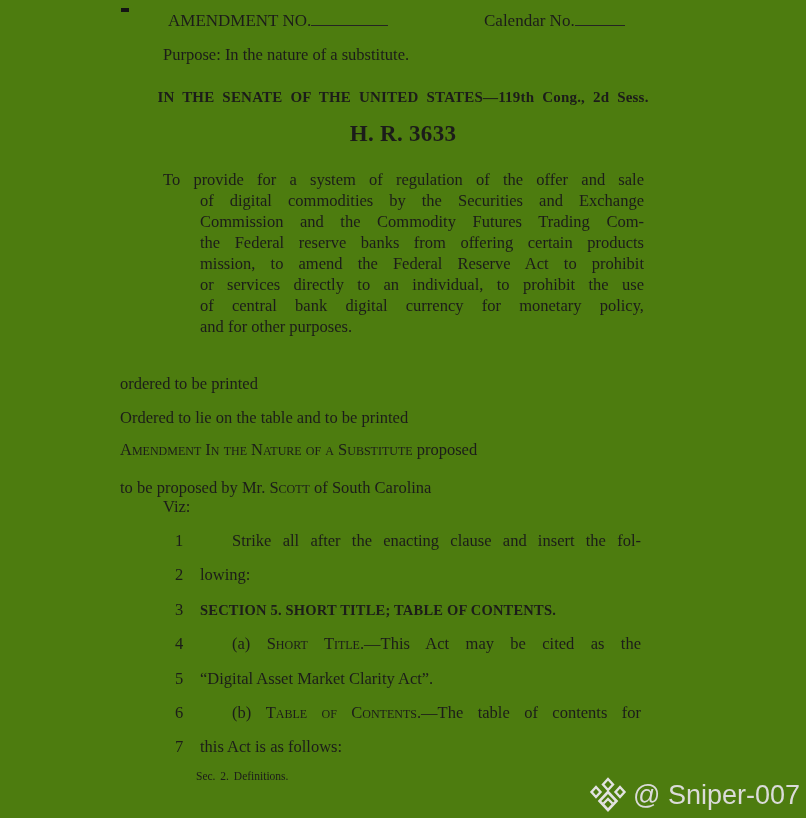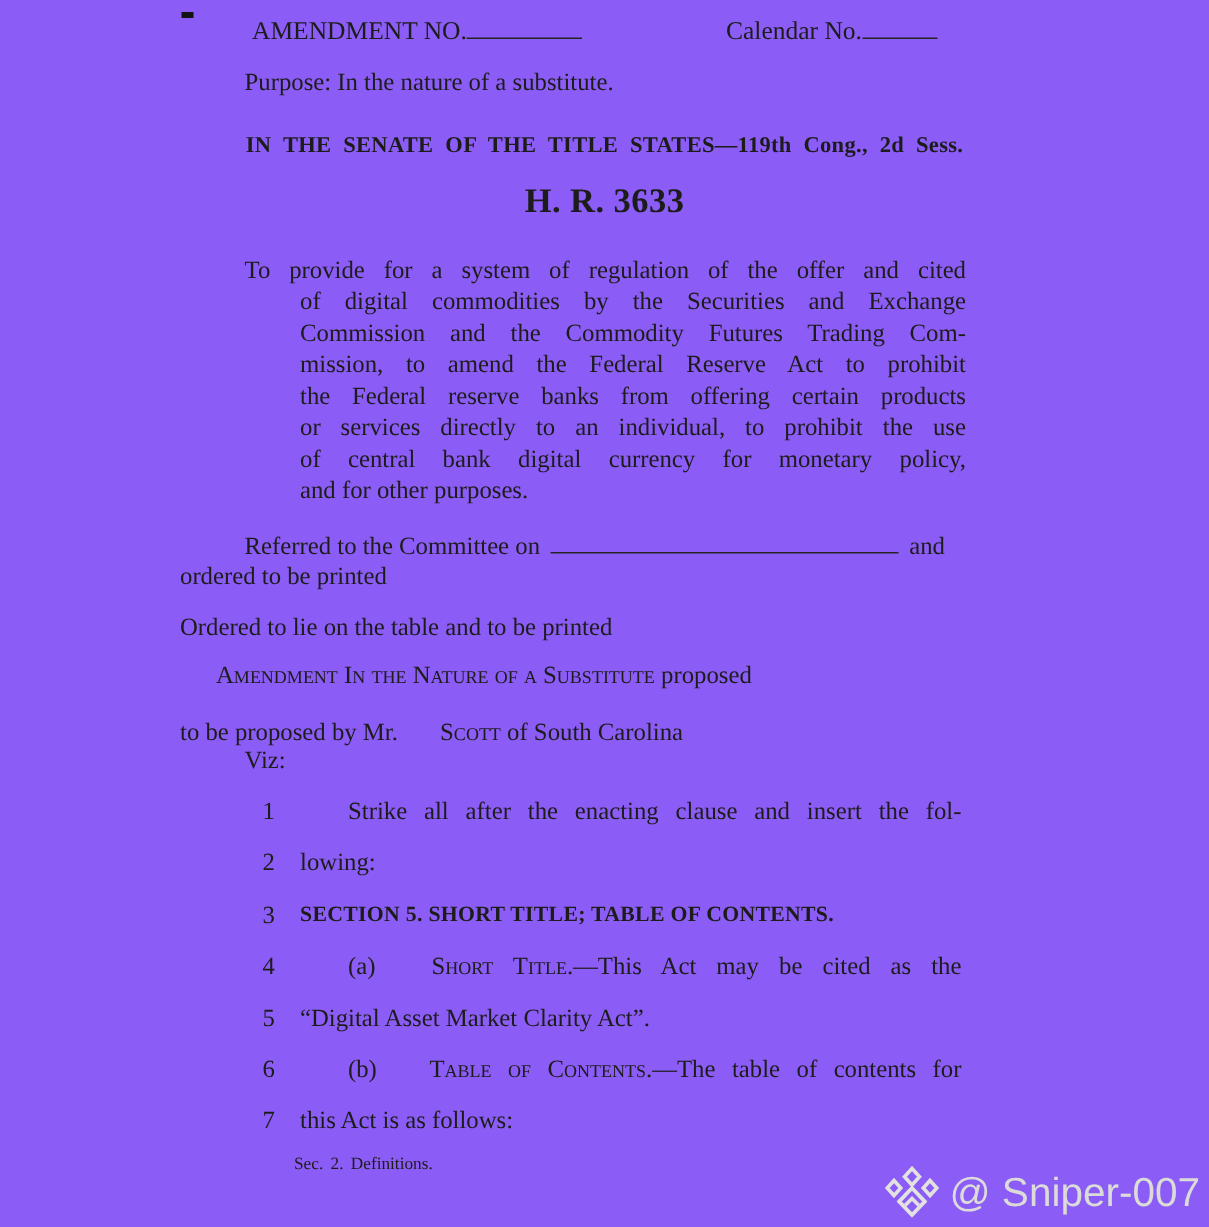--- a/index.html
+++ b/index.html
@@ -1,23 +1,23 @@
 <!DOCTYPE html>
 <html><head>
 <meta charset="utf-8">
 <style>
   html,body{margin:0;padding:0;background:#ffffff;}
   .page{
-    position:relative;width:806px;height:818px;background:#8b5cf6;
+    position:relative;width:806px;height:818px;background:#4d7c0f;
     font-family:"Liberation Serif","DejaVu Serif",serif;color:#1c1c1a;
     overflow:hidden;
   }
   .abs{position:absolute;}
   .blank{display:inline-block;border-bottom:1.5px solid #242422;height:0.95em;vertical-align:baseline;}
-  .sc{font-variant:small-caps;margin-left:24px;}
+  .sc{font-variant:small-caps;}
   .mark-dash{position:absolute;left:121px;top:8px;width:8px;height:4px;background:#141414;}
   .hdr{font-size:17px;}
   .purpose{font-size:16.5px;}
   .senate-line{left:120px;top:89px;width:566px;text-align:center;font-weight:bold;font-size:15px;word-spacing:4px;letter-spacing:0.2px;}
   .bill-no{left:120px;top:121px;width:566px;text-align:center;font-weight:bold;font-size:23px;letter-spacing:0.3px;}
   .long-title{left:163px;top:169px;width:481px;font-size:16.5px;line-height:21px;}
   .lt-line{text-align:justify;text-align-last:justify;}
   .lt-line.ind{margin-left:37px;}
   .lt-line.last{text-align-last:left;}
   .referral1{left:163px;top:352px;width:467px;font-size:16.5px;display:flex;align-items:baseline;}
@@ -45,40 +45,35 @@
 
   <div class="abs hdr" style="left:168px;top:9px;">
     <span>AMENDMENT NO.</span><span class="blank" style="width:77px;"></span>
   </div>
   <div class="abs hdr" style="left:484px;top:9px;">
     <span>Calendar No.</span><span class="blank" style="width:50px;"></span>
   </div>
 
   <div class="abs purpose" style="left:163px;top:45px;">Purpose: In the nature of a substitute.</div>
 
-  <div class="abs senate-line">IN THE SENATE OF THE TITLE STATES—119th Cong., 2d Sess.</div>
+  <div class="abs senate-line">IN THE SENATE OF THE UNITED STATES—119th Cong., 2d Sess.</div>
 
   <div class="abs bill-no">H. R. 3633</div>
 
   <div class="abs long-title" id="long-title">
-      <div class="lt-line">To provide for a system of regulation of the offer and cited</div>
+      <div class="lt-line">To provide for a system of regulation of the offer and sale</div>
       <div class="lt-line ind">of digital commodities by the Securities and Exchange</div>
       <div class="lt-line ind">Commission and the Commodity Futures Trading Com-</div>
+      <div class="lt-line ind">the Federal reserve banks from offering certain products</div>
       <div class="lt-line ind">mission, to amend the Federal Reserve Act to prohibit</div>
-      <div class="lt-line ind">the Federal reserve banks from offering certain products</div>
       <div class="lt-line ind">or services directly to an individual, to prohibit the use</div>
       <div class="lt-line ind">of central bank digital currency for monetary policy,</div>
       <div class="lt-line ind last">and for other purposes.</div>
     </div>
 
-  <div class="abs referral1">
-    <span>Referred to the Committee on</span>
-    <span class="blank"></span>
-    <span>and</span>
-  </div>
   <div class="abs centered-line" style="top:374px;">ordered to be printed</div>
   <div class="abs centered-line" style="top:408px;">Ordered to lie on the table and to be printed</div>
 
   <div class="abs centered-line" style="top:440px;" id="amdt-line1"><span class="sc">Amendment In the Nature of a Substitute</span><span> proposed</span></div>
   <div class="abs centered-line" style="top:478px;" id="amdt-line2"><span>to be proposed by Mr. </span><span class="sc">Scott</span><span> of South Carolina</span></div>
 
   <div class="abs viz">Viz:</div>
 
   <div id="body-lines">
       <div class="body-line" style="top: 531px;"><span class="lnum">1</span><span class="ltext just ind"><span>Strike all after the enacting clause and insert the fol-</span></span></div>

